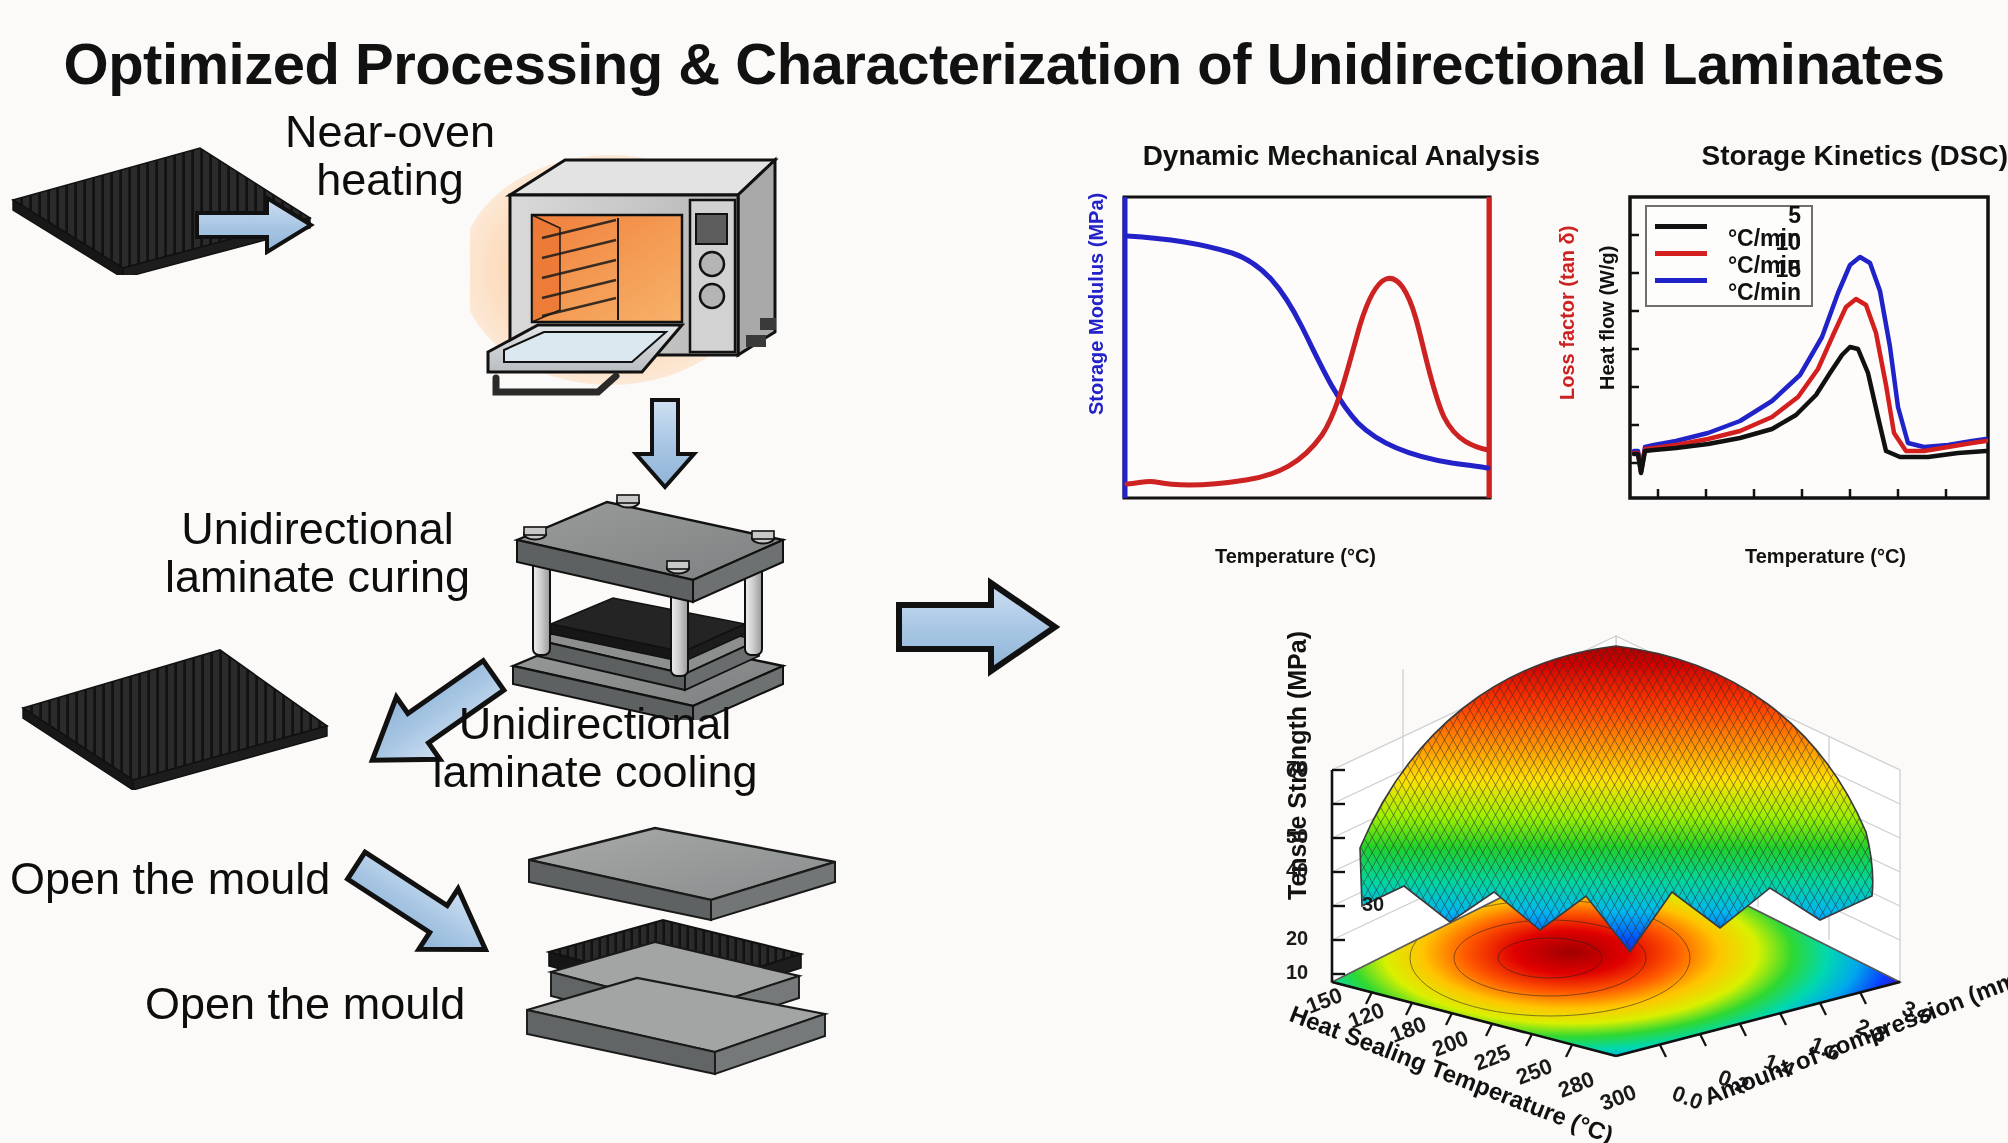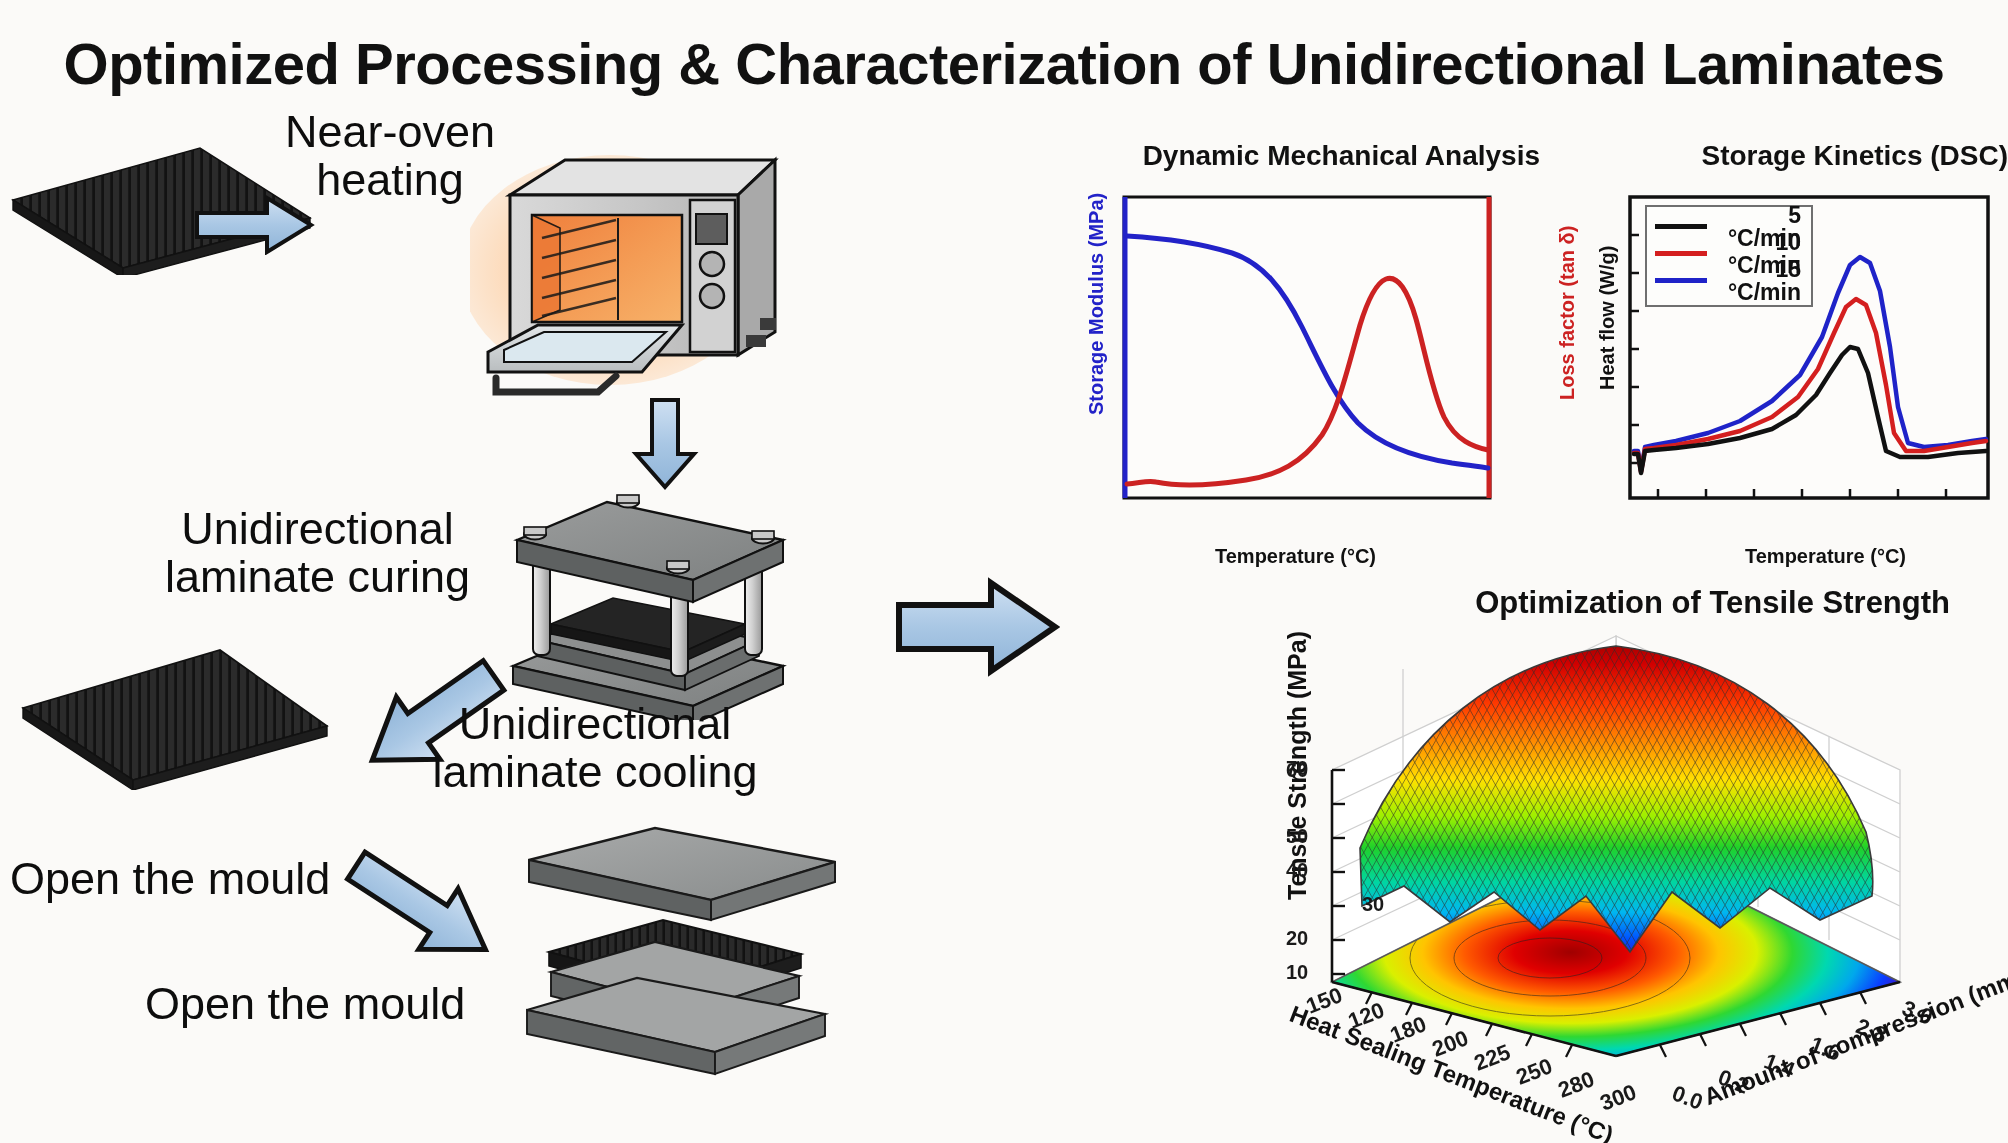--- a/index.html
+++ b/index.html
@@ -370,21 +370,20 @@
     <div class="legend-row">
       <span class="legend-swatch" style="background:#d41f1f;"></span>
       <span class="legend-text">10 °C/min</span>
     </div>
     <div class="legend-row">
       <span class="legend-swatch" style="background:#1f23c8;"></span>
       <span class="legend-text">15 °C/min</span>
     </div>
   </div>
 
-  <div class="chart-title" style="left:1250px;top:585px;width:700px;font-size:31px;">Optimization of Tensile Strength</div>
 
   <div class="axis-label rot90" style="left:1283px;top:900px;font-size:25px;color:#111;">Tensile Strength (MPa)</div>
 
   <svg style="position:absolute;left:1300px;top:620px;width:708px;height:450px;" viewBox="0 0 708 450">
     <defs>
 
       <linearGradient id="jetV" x1="0" y1="0" x2="0" y2="1">
         <stop offset="0.00" stop-color="#8f0000"></stop>
         <stop offset="0.10" stop-color="#d10000"></stop>
         <stop offset="0.22" stop-color="#ff3b00"></stop>

